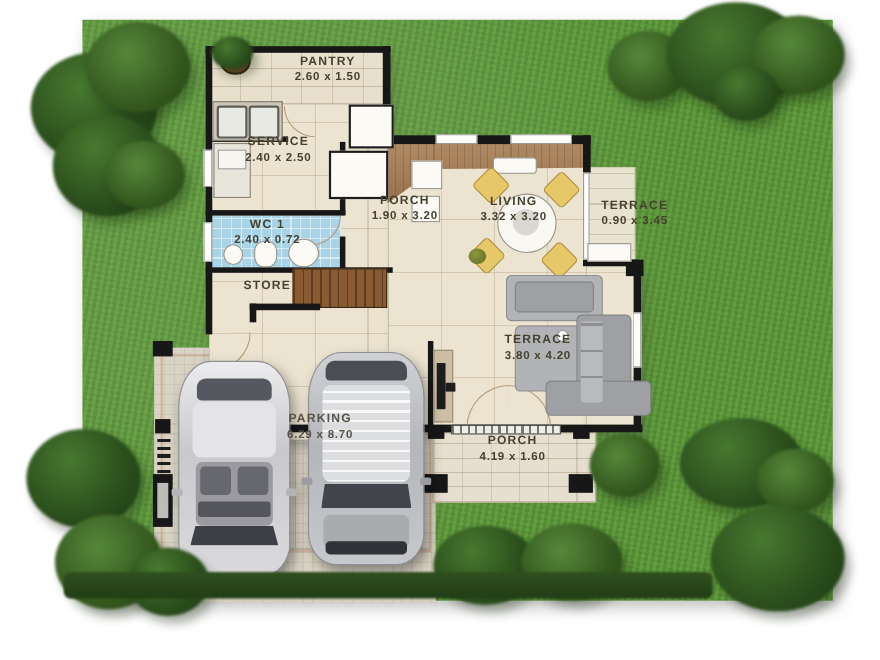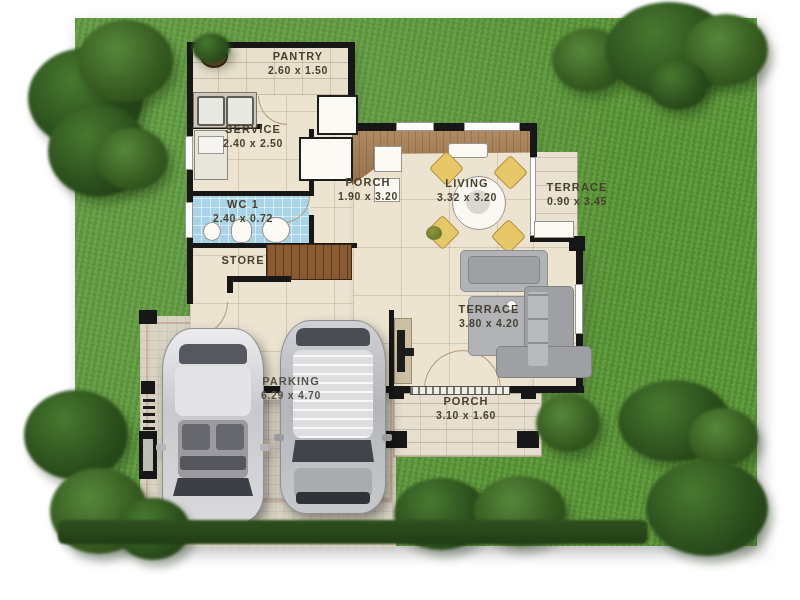--- a/index.html
+++ b/index.html
@@ -220,22 +220,22 @@
   </div>
 
   <div class="lbl" style="left:298px;top:50px"><span>PANTRY</span><span class="dims">2.60 x 1.50</span></div>
   <div class="lbl" style="left:253px;top:123px"><span>SERVICE</span><span class="dims">2.40 x 2.50</span></div>
   <div class="lbl" style="left:368px;top:176px"><span>PORCH</span><span class="dims">1.90 x 3.20</span></div>
   <div class="lbl" style="left:467px;top:177px"><span>LIVING</span><span class="dims">3.32 x 3.20</span></div>
   <div class="lbl" style="left:577px;top:181px"><span>TERRACE</span><span class="dims">0.90 x 3.45</span></div>
   <div class="lbl" style="left:243px;top:198px"><span>WC 1</span><span class="dims">2.40 x 0.72</span></div>
   <div class="lbl" style="left:243px;top:254px"><span>STORE</span></div>
   <div class="lbl" style="left:489px;top:303px"><span>TERRACE</span><span class="dims">3.80 x 4.20</span></div>
-  <div class="lbl" style="left:291px;top:375px;color:#57514a"><span>PARKING</span><span class="dims">6.29 x 4.70</span></div>
-  <div class="lbl" style="left:466px;top:395px"><span>PORCH</span><span class="dims">3.10 x 1.60</span></div>
+  <div class="lbl" style="left:291px;top:375px;color:#57514a"><span>PARKING</span><span class="dims">6.29 x 8.70</span></div>
+  <div class="lbl" style="left:466px;top:395px"><span>PORCH</span><span class="dims">4.19 x 1.60</span></div>
 
   <div class="tree z8" style="left:28px;top:48px;width:115px;height:100px"></div>
   <div class="tree z8 light" style="left:78px;top:20px;width:95px;height:82px"></div>
   <div class="tree z8" style="left:48px;top:105px;width:100px;height:92px"></div>
   <div class="tree z8 light" style="left:96px;top:128px;width:72px;height:62px"></div>
   <div class="abs z8" style="left:200px;top:44px;width:24px;height:20px;border-radius:50%;background:#6b4a2a;border:2px solid #3a2413"></div>
   <div class="tree z8" style="left:192px;top:33px;width:38px;height:30px"></div>
   <div class="tree z8 light" style="left:552px;top:28px;width:74px;height:64px"></div>
   <div class="tree z8" style="left:606px;top:2px;width:126px;height:95px"></div>
   <div class="tree z8 light" style="left:684px;top:14px;width:84px;height:72px"></div>

